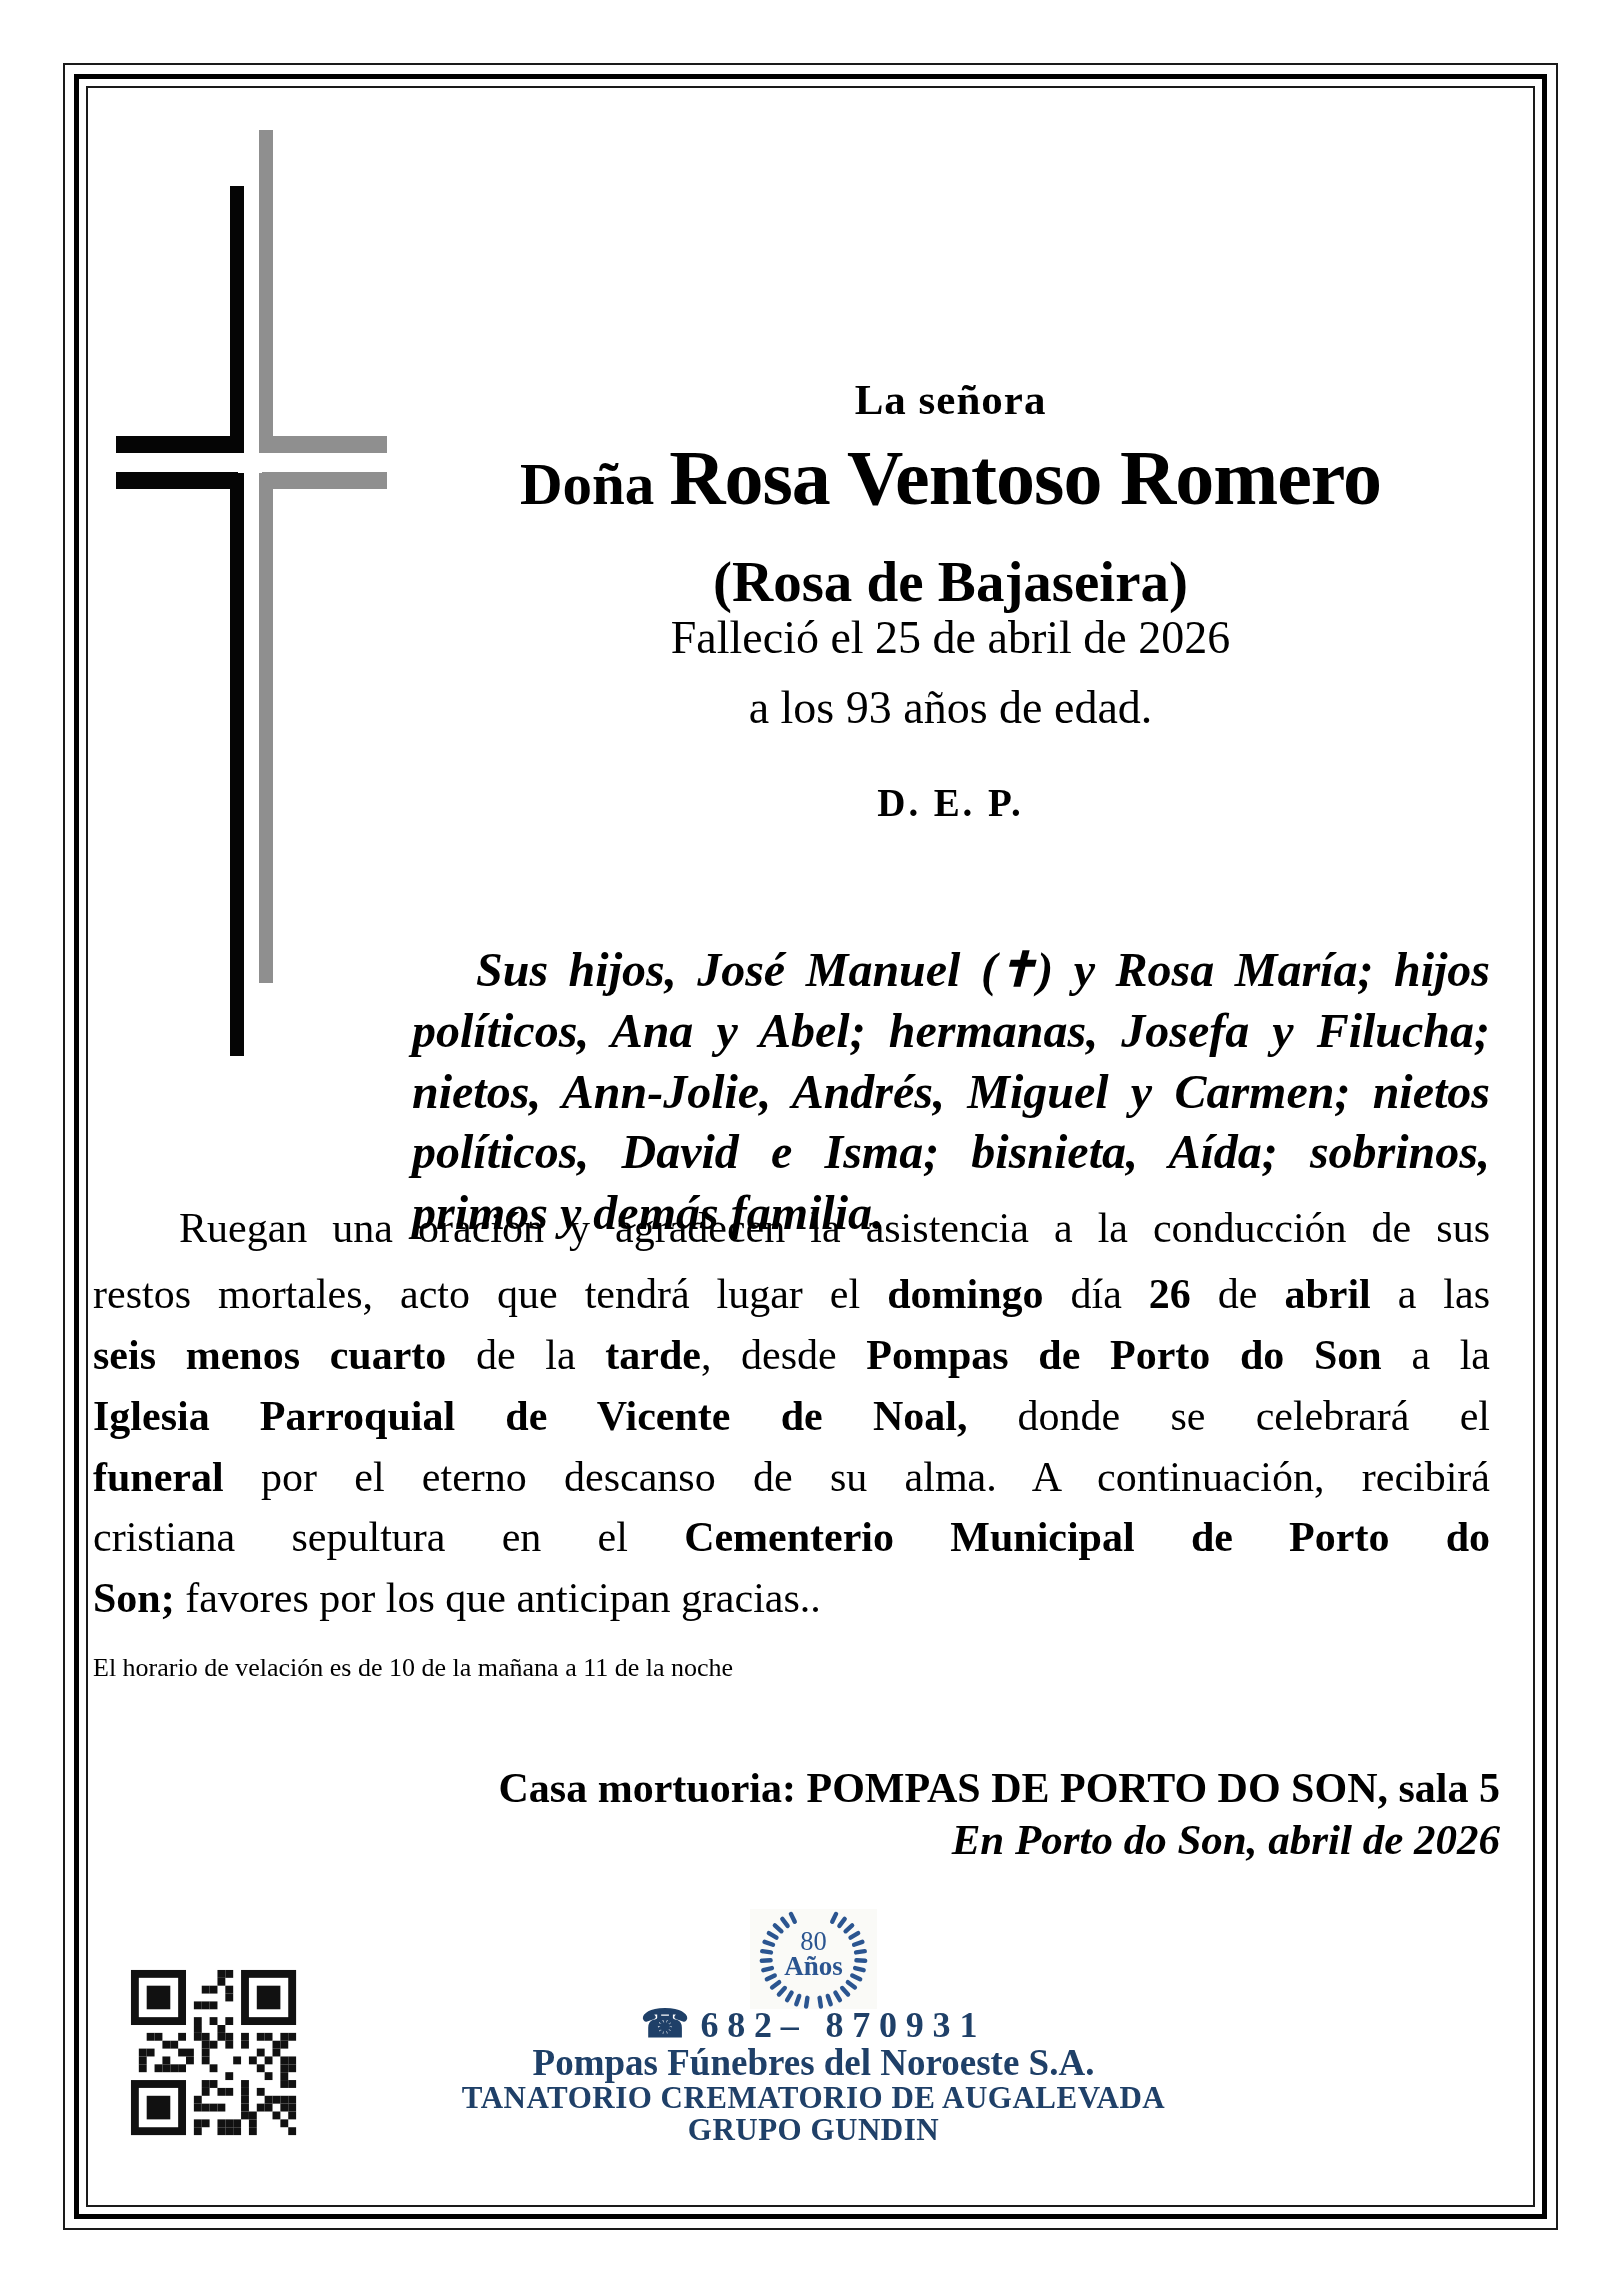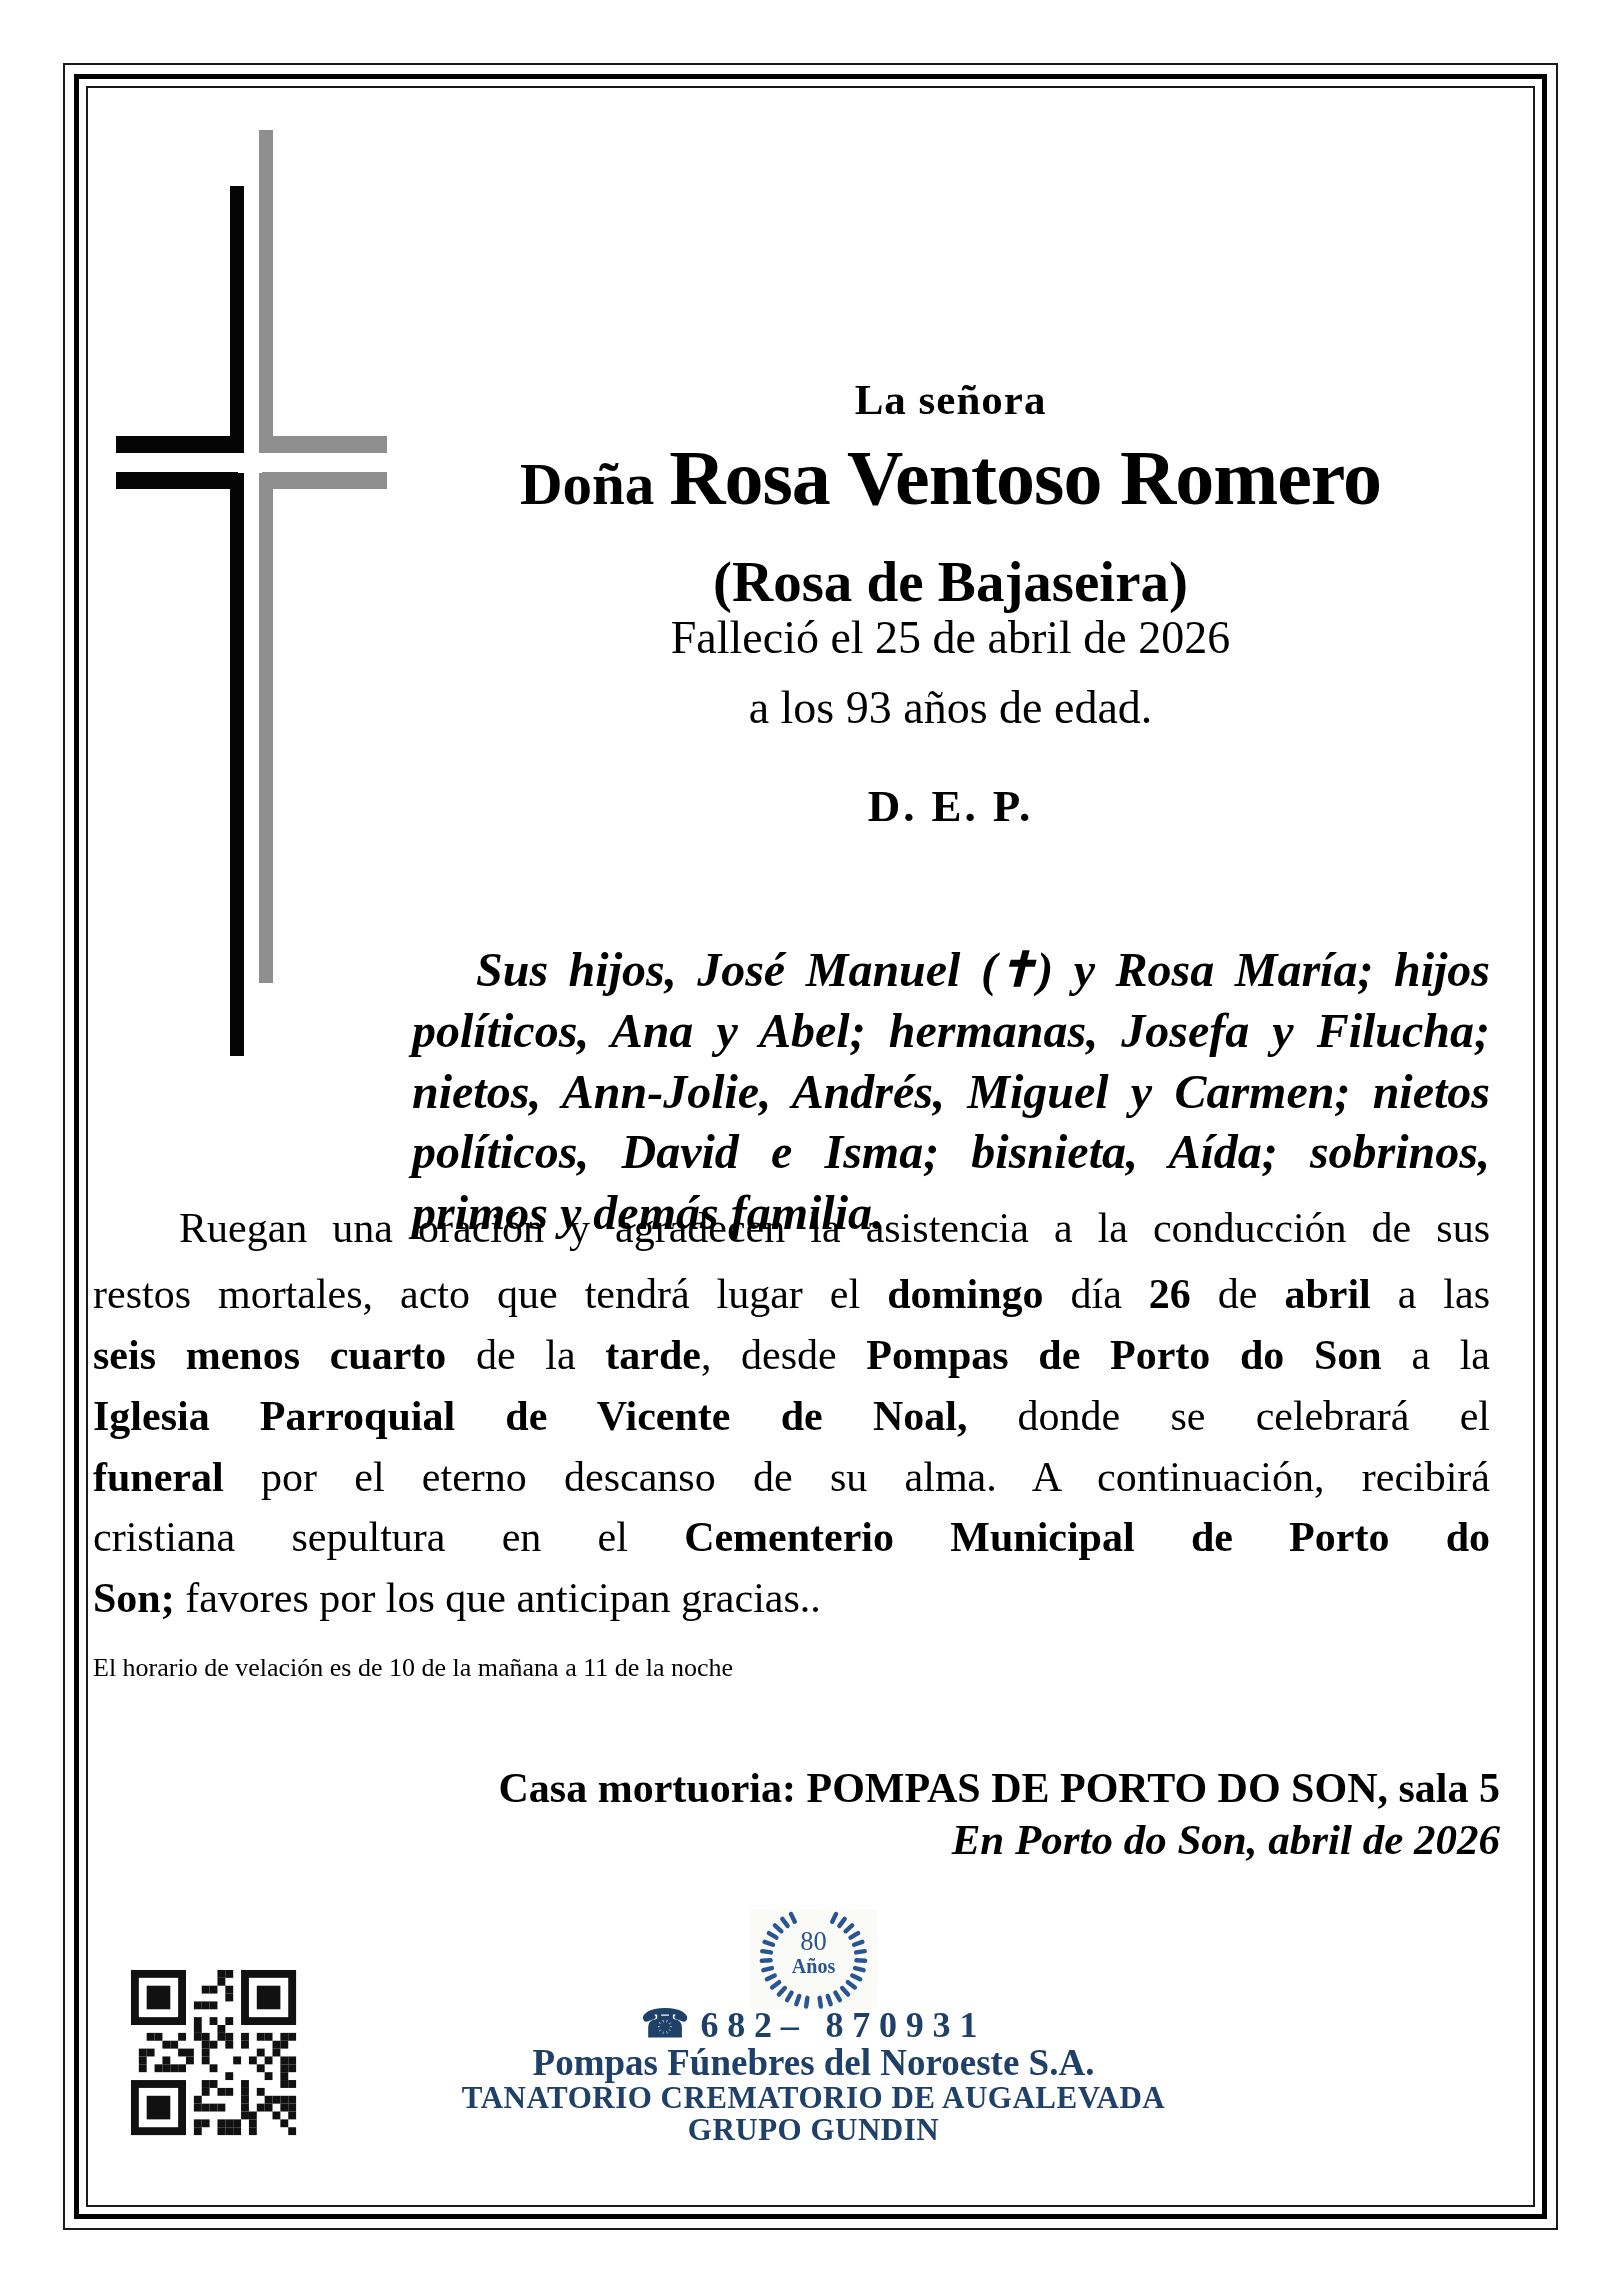--- a/index.html
+++ b/index.html
@@ -18,21 +18,21 @@
   .bar.black{background:#050505;}
   .bar.gray{background:#8f8f8f;}
   .cross-mask{position:absolute; background:#fff;}
   
   .center-col{position:absolute; left:372px; width:1157px; text-align:center;}
   .salutation{font-size:43px; font-weight:700; letter-spacing:1px;}
   .dona{font-size:59px; font-weight:700;}
   .big-name{font-size:78px; font-weight:700; letter-spacing:-1px;}
   .alias{font-size:57px; font-weight:700;}
   .death{font-size:46px; font-weight:400;}
-  .dep{font-size:45px; font-weight:700; letter-spacing:2.9px;}
+  .dep{font-size:39px; font-weight:700; letter-spacing:2.9px;}
   .widow{font-size:47px; font-weight:700; font-style:italic;}
   
   .family-line{
     position:absolute; left:412px; width:1078px;
     font-size:48px; font-weight:700; font-style:italic; line-height:61px;
     text-align:justify; text-align-last:justify; white-space:normal;
   }
   .family-line.first{text-indent:64px;}
   .family-line.last{text-align:left; text-align-last:left;}
   
@@ -45,21 +45,21 @@
   .ann-line.last{text-align:left; text-align-last:left;}
   .b{font-weight:700;}
   .schedule{position:absolute; left:93px; width:1397px; font-size:26px; font-weight:400;}
   .webline{position:absolute; left:93px; width:1397px; font-size:33px;}
   .weblink{font-weight:700; text-decoration:underline; color:#2f5f94; cursor:pointer;}
   .rightline{position:absolute; left:93px; width:1407px; text-align:right;}
   .mortuary{font-size:42px; font-weight:700;}
   .placedate{font-size:43px; font-weight:700; font-style:italic;}
   .wreath-box{position:absolute; left:750px; top:1909px; width:127px; height:100px; background:#fafaf7; text-align:center;}
   .wreath-num{position:absolute; left:0; width:127px; top:19.6px; font-size:26.5px; font-weight:400; color:#2b5590; text-align:center; line-height:25.5px;}
-  .wreath-word{position:absolute; left:0; width:127px; top:46px; font-size:20px; font-weight:700; color:#2b5590; text-align:center; line-height:23.5px;}
+  .wreath-word{position:absolute; left:0; width:127px; top:46px; font-size:27px; font-weight:700; color:#2b5590; text-align:center; line-height:23.5px;}
   .phone-line{position:absolute; left:0; width:1627px; top:2001px; text-align:center; font-size:36px; font-weight:700; color:#1f4068;}
   .phone-digits{letter-spacing:8.8px;}
   .phone-glyph{font-size:39px; letter-spacing:2px;}
   .company{position:absolute; left:0; width:1627px; top:2041px; text-align:center; font-size:37px; font-weight:700; color:#1f4068;}
   .facility{position:absolute; left:0; width:1627px; top:2080px; text-align:center; font-size:31px; font-weight:700; color:#1f4068; letter-spacing:0.5px;}
   .group{position:absolute; left:0; width:1627px; top:2112px; text-align:center; font-size:31px; font-weight:700; color:#1f4068; letter-spacing:0.5px;}
   .qr{position:absolute; left:129px; top:1968px; width:173px; height:173px;}
 </style>
 </head>
 <body>

